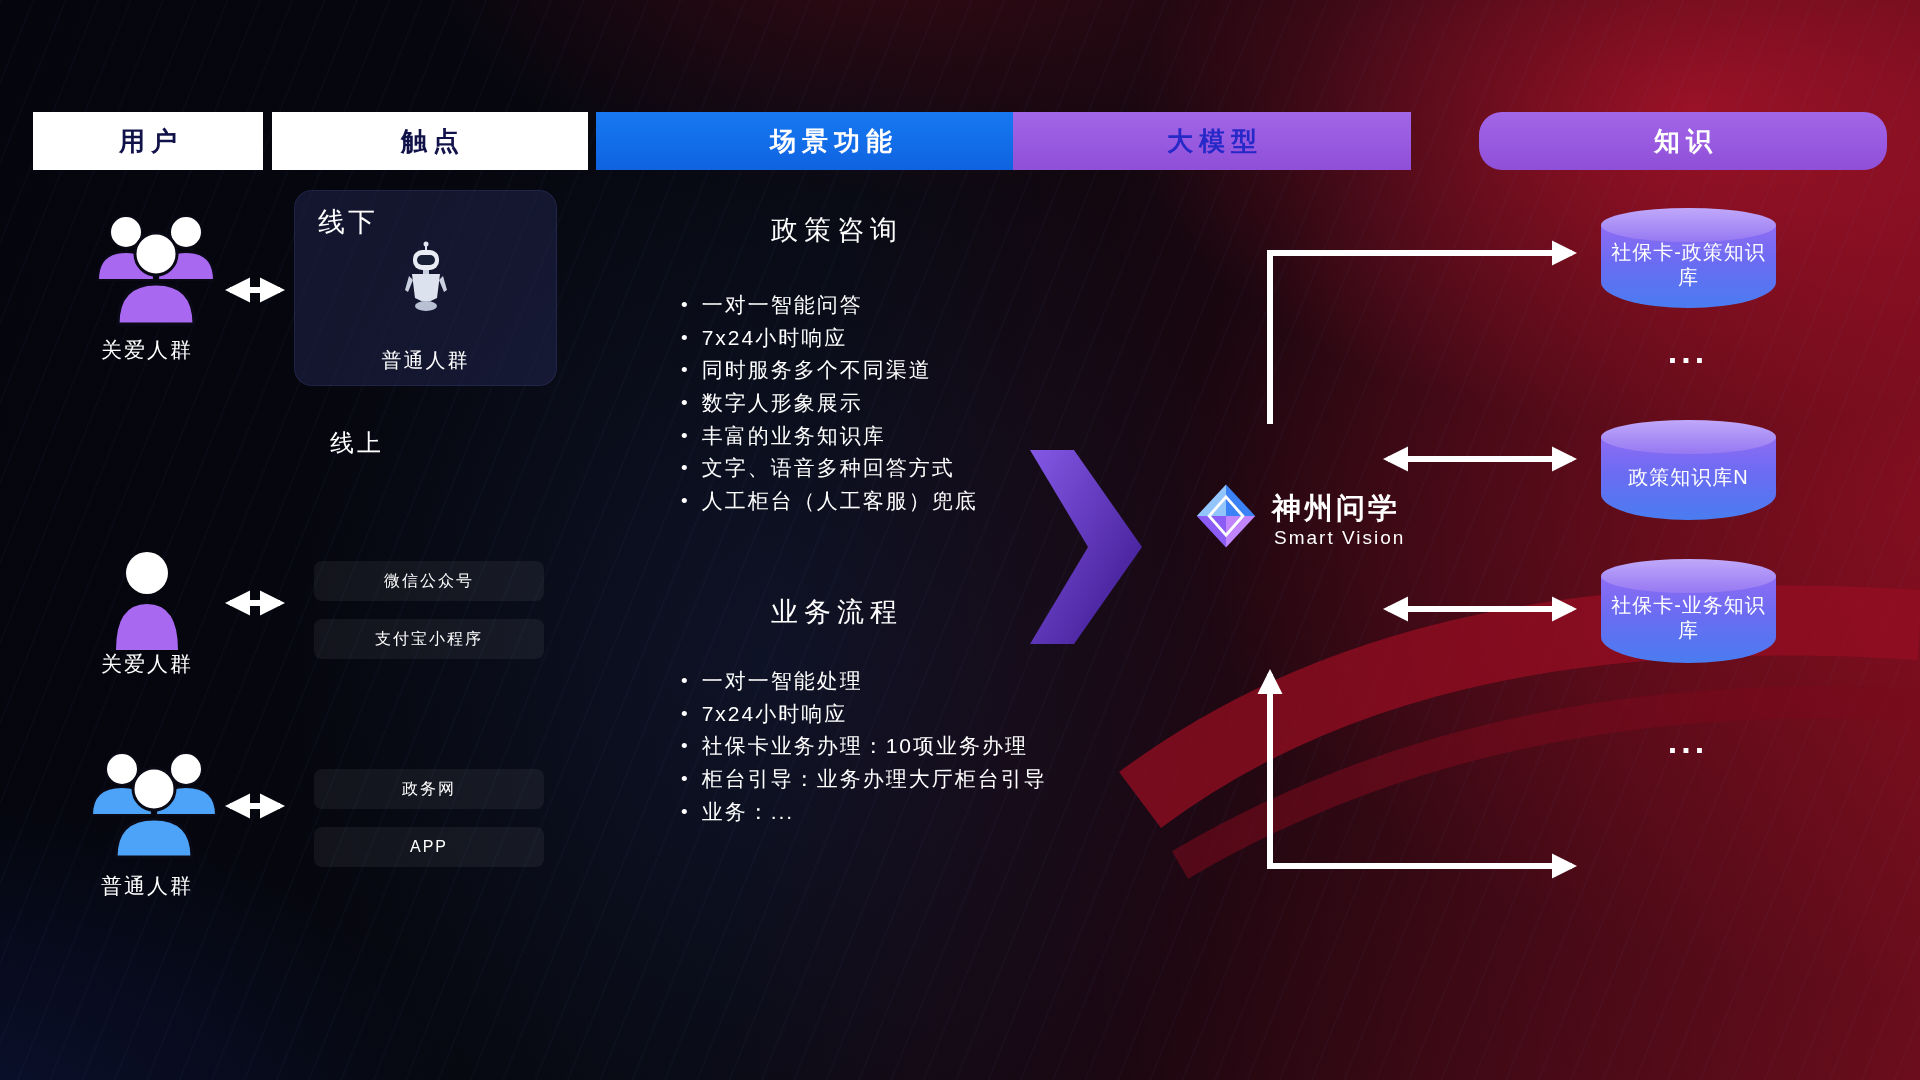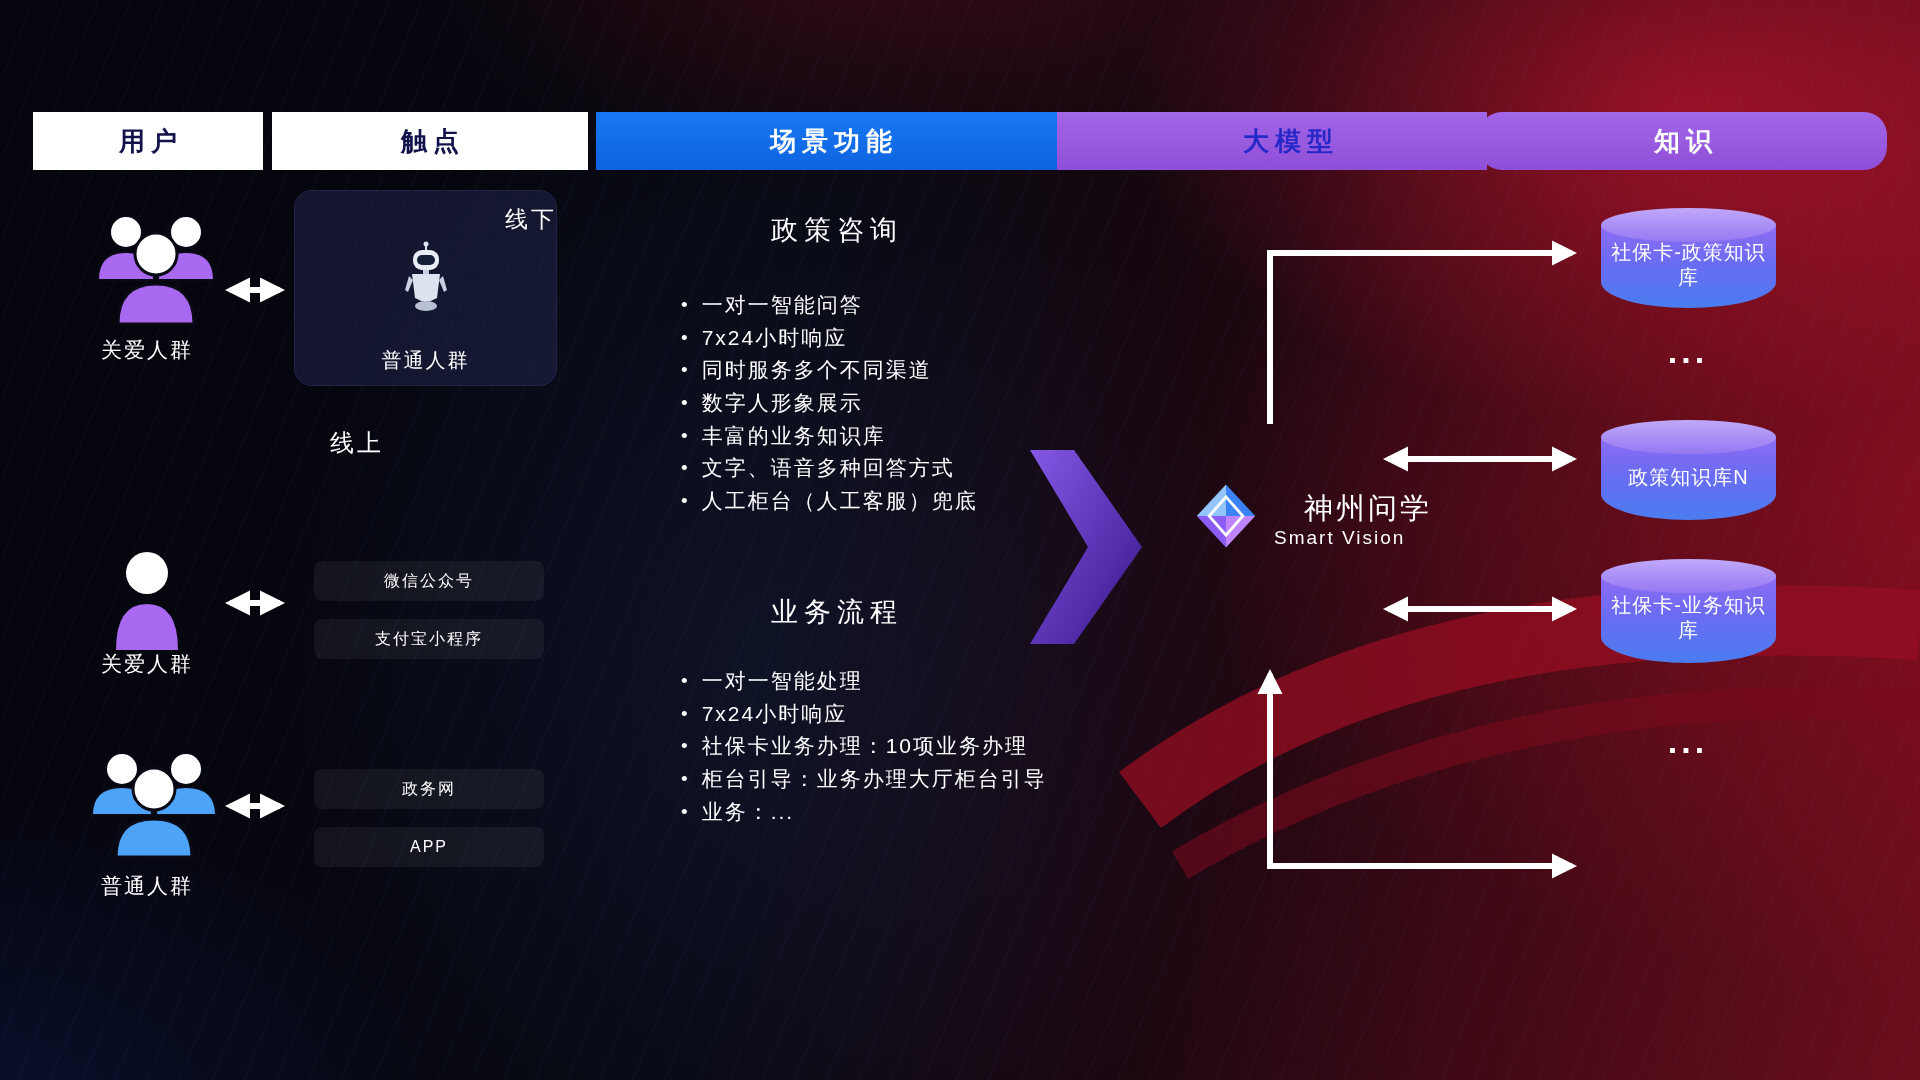--- a/index.html
+++ b/index.html
@@ -16,45 +16,45 @@
   .streaks{position:absolute;inset:0;pointer-events:none;opacity:.55;
     background:repeating-linear-gradient(112deg, rgba(110,150,255,.05) 0 2px, transparent 2px 30px);}
   .swoosh{position:absolute;inset:0;pointer-events:none;}
   .abs{position:absolute;}
   
   .hdr{position:absolute;top:112px;height:58px;display:flex;align-items:center;justify-content:center;
        font-size:26px;font-weight:700;letter-spacing:6px;text-indent:6px;}
   .hdr-user{left:33px;width:230px;background:#fff;color:#12124a;}
   .hdr-touch{left:272px;width:316px;background:#fff;color:#12124a;}
   .hdr-scenario{left:596px;width:470px;background:linear-gradient(180deg,#1778f2,#0f63e0);color:#fff;}
-  .hdr-model{left:1057px;width:398px;background:linear-gradient(180deg,#a266e8,#8f4fd8);color:#2628c8;padding-left:32px;}
+  .hdr-model{left:1013px;width:398px;background:linear-gradient(180deg,#a266e8,#8f4fd8);color:#2628c8;}
   .hdr-knowledge{left:1479px;width:408px;background:linear-gradient(180deg,#a266e8,#8f4fd8);color:#fff;border-radius:23px;}
   
   .user-label{position:absolute;left:67px;width:160px;text-align:center;color:#fff;font-size:21px;letter-spacing:2px;}
   
   .offline-card{position:absolute;left:294px;top:190px;width:263px;height:196px;border-radius:18px;
     background:rgba(38,42,86,.45);box-shadow:0 0 0 1px rgba(120,130,220,.12) inset;}
-  .offline-title{position:absolute;top:14px;left:0;right:0;text-align:right;color:#fff;font-size:23px;letter-spacing:3px;}
+  .offline-title{position:absolute;top:14px;left:0;right:0;text-align:left;color:#fff;font-size:27px;letter-spacing:3px;padding-left:24px;}
   .offline-robot-label{position:absolute;bottom:12px;left:0;right:0;text-align:center;color:#fff;font-size:20px;letter-spacing:2px;}
   .robot-wrap{position:absolute;top:50px;left:50%;transform:translateX(-50%);}
   .online-title{position:absolute;left:330px;top:427px;width:200px;color:#fff;font-size:24px;letter-spacing:3px;}
   .chip{position:absolute;left:314px;width:230px;height:40px;border-radius:8px;background:rgba(255,255,255,.055);
         color:#fff;font-size:16px;letter-spacing:2px;display:flex;align-items:center;justify-content:center;}
   .chip1{top:561px}.chip2{top:619px}.chip3{top:769px}.chip4{top:827px}
   
   .sc-title{position:absolute;width:320px;text-align:center;color:#fff;font-size:27px;letter-spacing:6px;}
   .sc1-title{left:677px;top:212px;}
   .sc2-title{left:677px;top:594px;}
   .flist{position:absolute;color:#fff;}
   .sc1-list{left:681px;top:289px;}
   .sc2-list{left:681px;top:665px;}
   .flist .row{height:32.6px;display:flex;align-items:center;font-size:21px;letter-spacing:2px;}
   .flist .dot{margin-right:12px;font-size:19px;}
   
-  .model-name{position:absolute;left:1272px;top:489px;color:#fff;font-size:29px;font-weight:400;letter-spacing:3px;margin-left:32px;}
+  .model-name{position:absolute;left:1272px;top:489px;color:#fff;font-size:29px;font-weight:700;letter-spacing:3px;}
   .model-sub{position:absolute;left:1274px;top:527px;color:#fff;font-size:19px;letter-spacing:2px;}
   
   .cyl{position:absolute;left:1601px;width:175px;}
   .cyl .top{position:absolute;top:0;left:0;right:0;height:34px;border-radius:50%;z-index:2;
      background:linear-gradient(180deg,#c0a8fa,#9678f2);}
   .cyl .body{position:absolute;top:17px;left:0;right:0;bottom:0;
      background:linear-gradient(180deg,#8f6cf4 0%,#6a6cf2 45%,#4a7cf0 100%);
      border-radius:0 0 50% 50% / 0 0 26px 26px;}
   .cyl .label{position:absolute;z-index:3;top:18px;left:10px;right:10px;bottom:4px;display:flex;align-items:center;
      justify-content:center;text-align:center;color:#fff;font-size:20px;line-height:1.25;letter-spacing:1px;}

